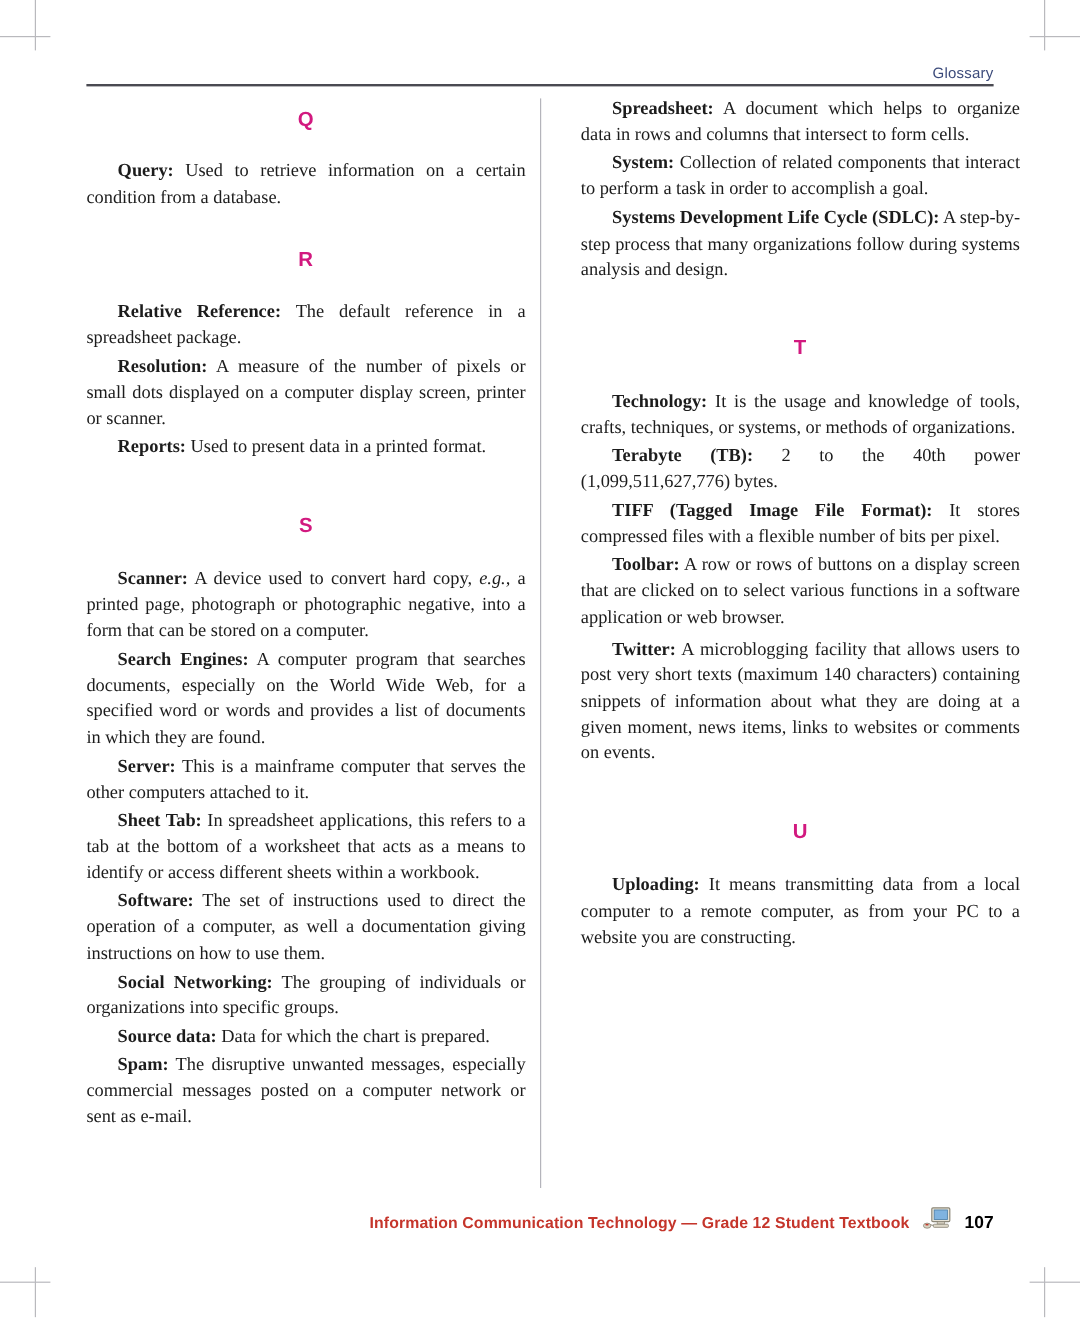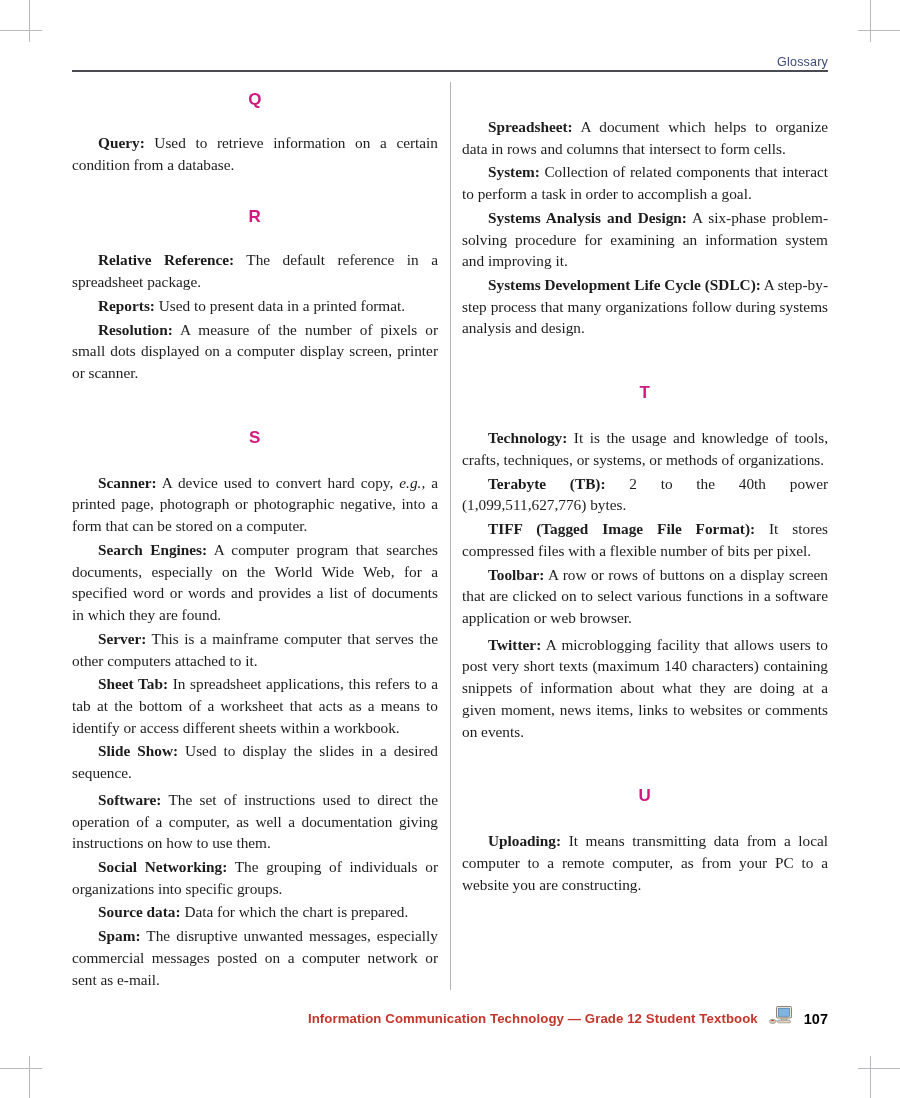--- a/index.html
+++ b/index.html
@@ -66,21 +66,21 @@
     top: 80px;
     width: 756px;
     height: 912px;
   }
   .col {
     position: absolute;
     top: 0;
     width: 366px;
   }
   .col-left  { left: 0px; }
-  .col-right { left: 390px; margin-top: 36px; }
+  .col-right { left: 412px; }
 
   .col-rule {
     position: absolute;
     left: 378px;
     top: 2px;
     width: 1px;
     height: 908px;
     background: #b4b4bb;
   }
 
@@ -170,40 +170,38 @@
   <div class="columns">
     <div class="col-rule"></div>
 
     <div class="col col-left">
 
       <div class="letter first">Q</div>
       <p class="entry"><span class="term">Query:</span><span> Used to retrieve information on a certain condition from a database.</span></p>
 
       <div class="letter mid">R</div>
       <p class="entry"><span class="term">Relative Reference:</span><span> The default reference in a spreadsheet package.</span></p>
+      <p class="entry"><span class="term">Resolution:</span><span> A measure of the number of pixels or small dots displayed on a computer display screen, printer or scanner.</span></p>
       <p class="entry"><span class="term">Reports:</span><span> Used to present data in a printed format.</span></p>
-      <p class="entry"><span class="term">Resolution:</span><span> A measure of the number of pixels or small dots displayed on a computer display screen, printer or scanner.</span></p>
 
       <div class="letter spaced">S</div>
       <p class="entry"><span class="term">Scanner:</span><span> A device used to convert hard copy, </span><em>e.g.,</em><span> a printed page, photograph or photographic negative, into a form that can be stored on a computer.</span></p>
       <p class="entry"><span class="term">Search Engines:</span><span> A computer program that searches documents, especially on the World Wide Web, for a specified word or words and provides a list of documents in which they are found.</span></p>
       <p class="entry"><span class="term">Server:</span><span> This is a mainframe computer that serves the other computers attached to it.</span></p>
       <p class="entry"><span class="term">Sheet Tab:</span><span> In spreadsheet applications, this refers to a tab at the bottom of a worksheet that acts as a means to identify or access different sheets within a workbook.</span></p>
-      <p class="entry pad-sm"><span class="term">Slide Show:</span><span> Used to display the slides in a desired sequence.</span></p>
       <p class="entry"><span class="term">Software:</span><span> The set of instructions used to direct the operation of a computer, as well a documentation giving instructions on how to use them.</span></p>
       <p class="entry"><span class="term">Social Networking:</span><span> The grouping of individuals or organizations into specific groups.</span></p>
       <p class="entry"><span class="term">Source data:</span><span> Data for which the chart is prepared.</span></p>
       <p class="entry"><span class="term">Spam:</span><span> The disruptive unwanted messages, especially commercial messages posted on a computer network or sent as e-mail.</span></p>
     </div>
 
     <div class="col col-right">
 
       <p class="entry"><span class="term">Spreadsheet:</span><span> A document which helps to organize data in rows and columns that intersect to form cells.</span></p>
       <p class="entry"><span class="term">System:</span><span> Collection of related components that interact to perform a task in order to accomplish a goal.</span></p>
-      <p class="entry"><span class="term">Systems Analysis and Design:</span><span> A six-phase problem-solving procedure for examining an information system and improving it.</span></p>
       <p class="entry"><span class="term">Systems Development Life Cycle (SDLC):</span><span>  A step-by-step process that many organizations follow during systems analysis and design.</span></p>
 
       <div class="letter spaced">T</div>
       <p class="entry"><span class="term">Technology:</span><span> It is the usage and knowledge of tools, crafts, techniques, or systems, or methods of organizations.</span></p>
       <p class="entry"><span class="term">Terabyte (TB):</span><span> 2 to the 40th power (1,099,511,627,776) bytes.</span></p>
       <p class="entry"><span class="term">TIFF (Tagged Image File Format):</span><span> It stores compressed files with a flexible number of bits per pixel.</span></p>
       <p class="entry pad-sm"><span class="term">Toolbar:</span><span> A row or rows of buttons on a display screen that are clicked on to select various functions in a software application or web browser.</span></p>
       <p class="entry"><span class="term">Twitter:</span><span> A microblogging facility that allows users to post very short texts (maximum 140 characters) containing snippets of information about what they are doing at a given moment, news items, links to websites or comments on events.</span></p>
 
       <div class="letter spaced">U</div>

